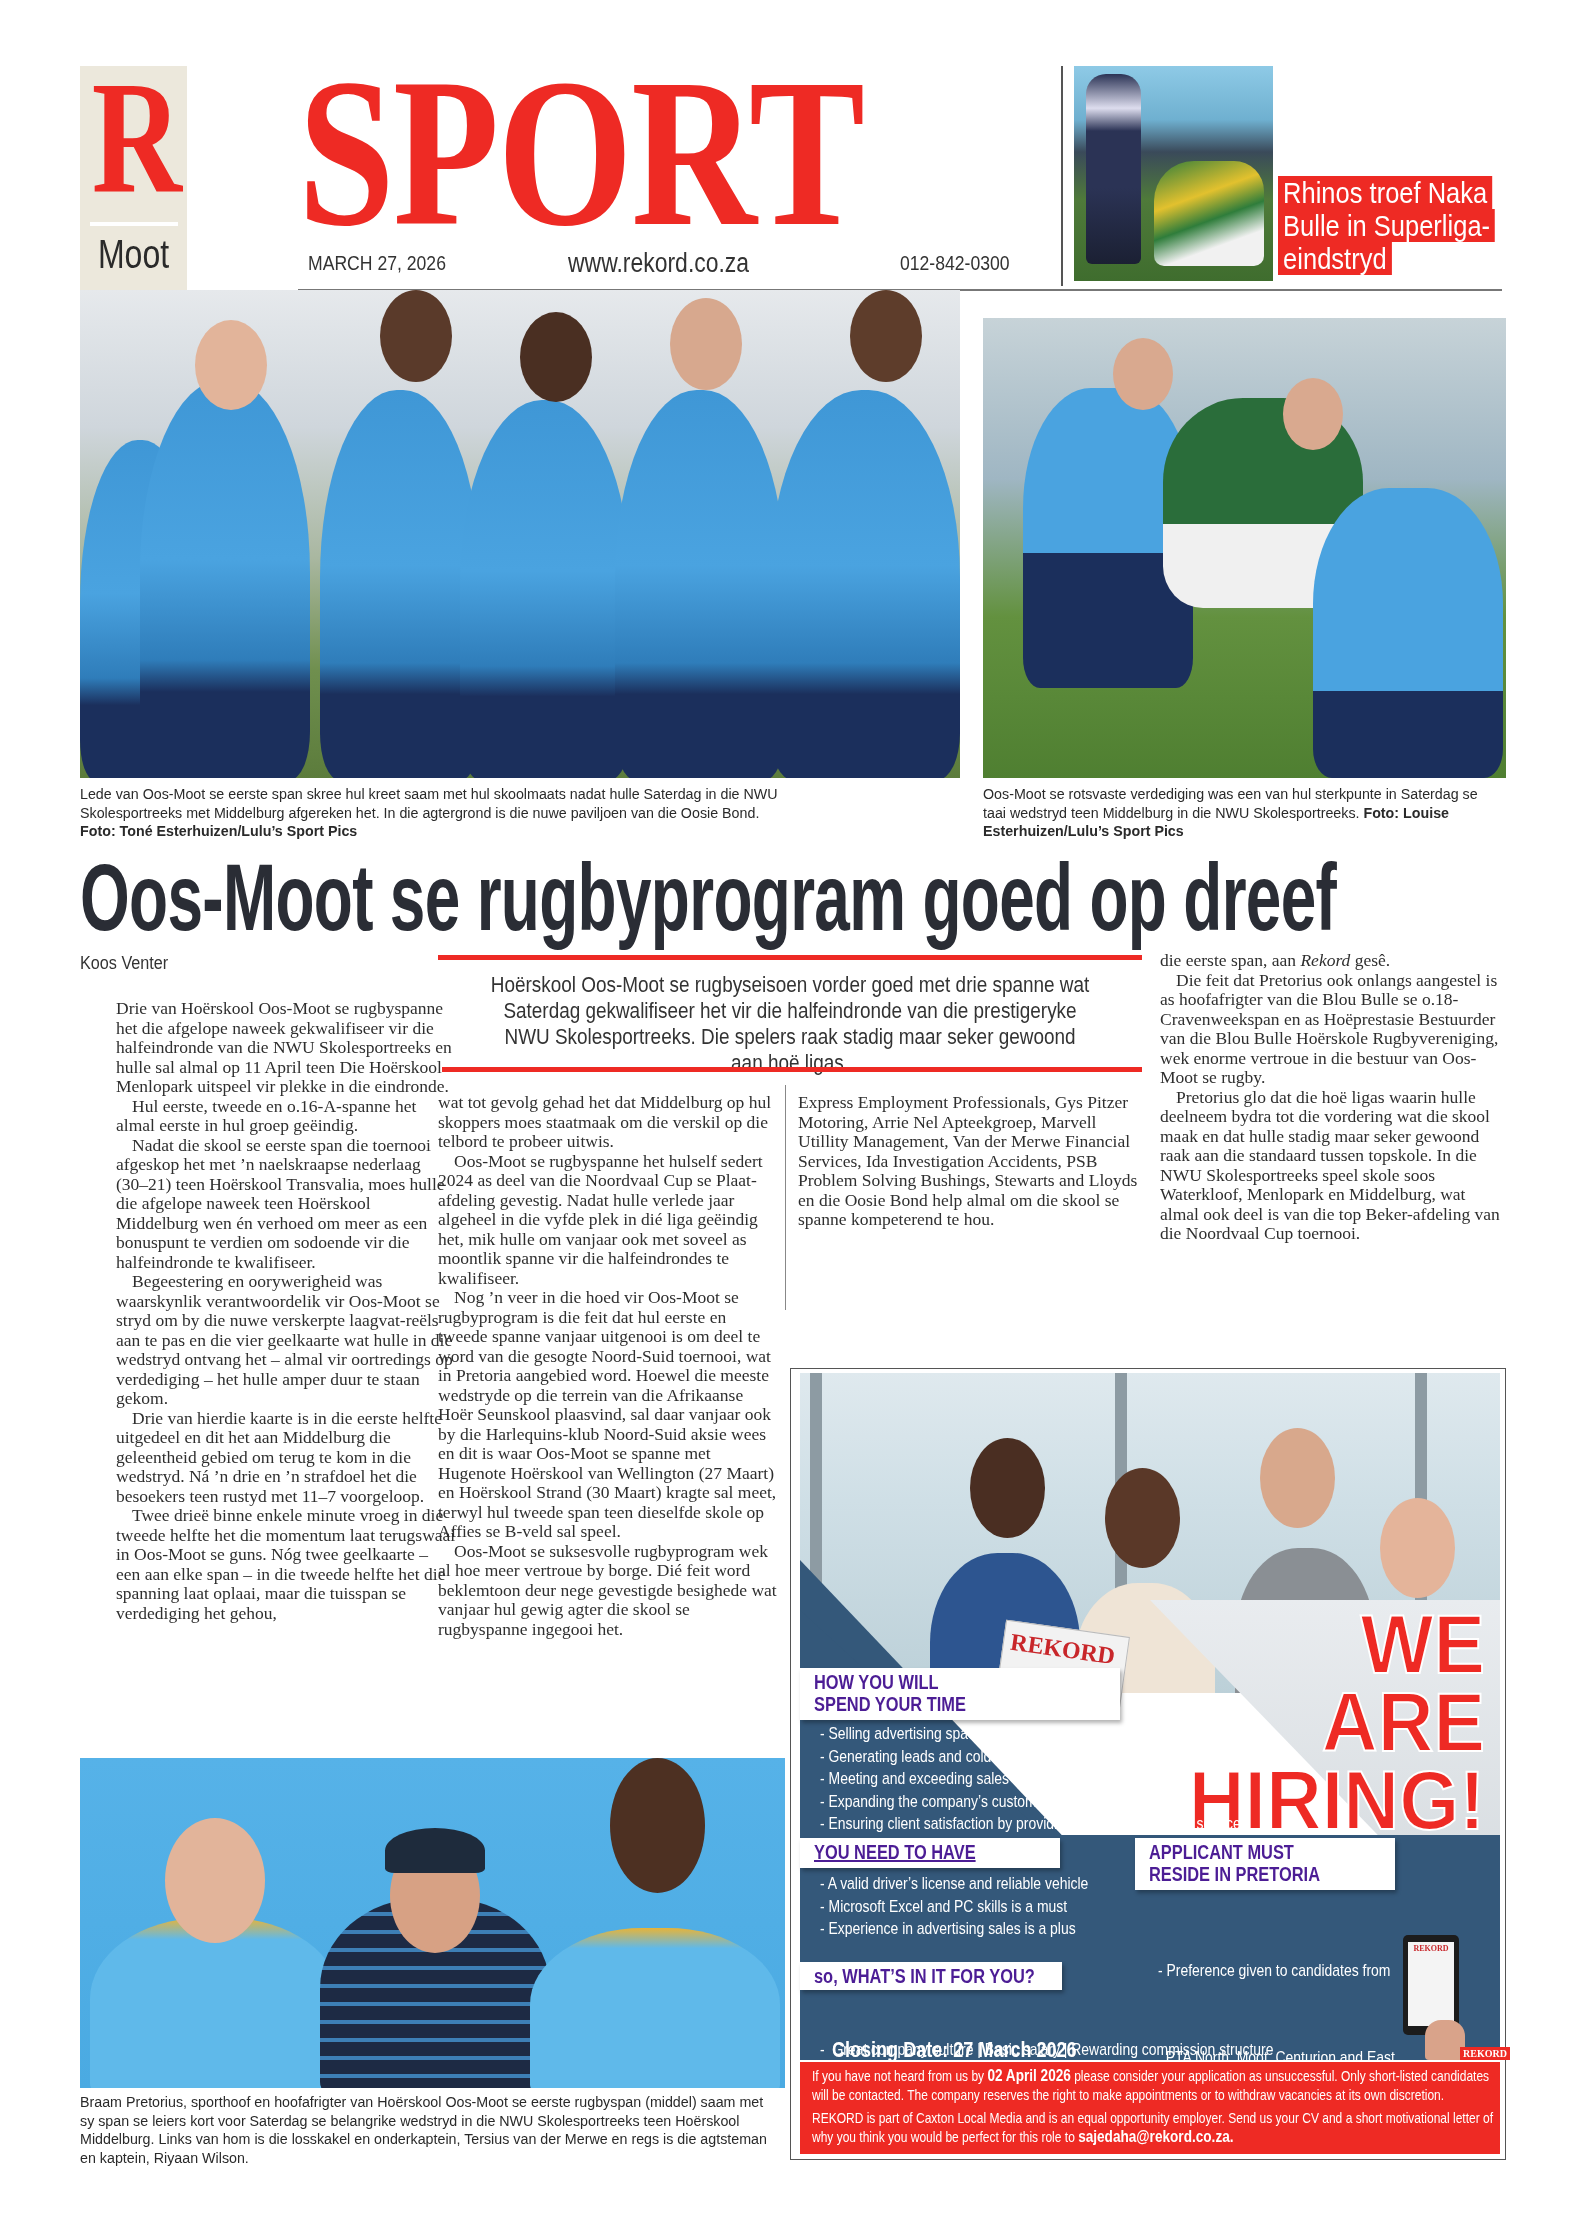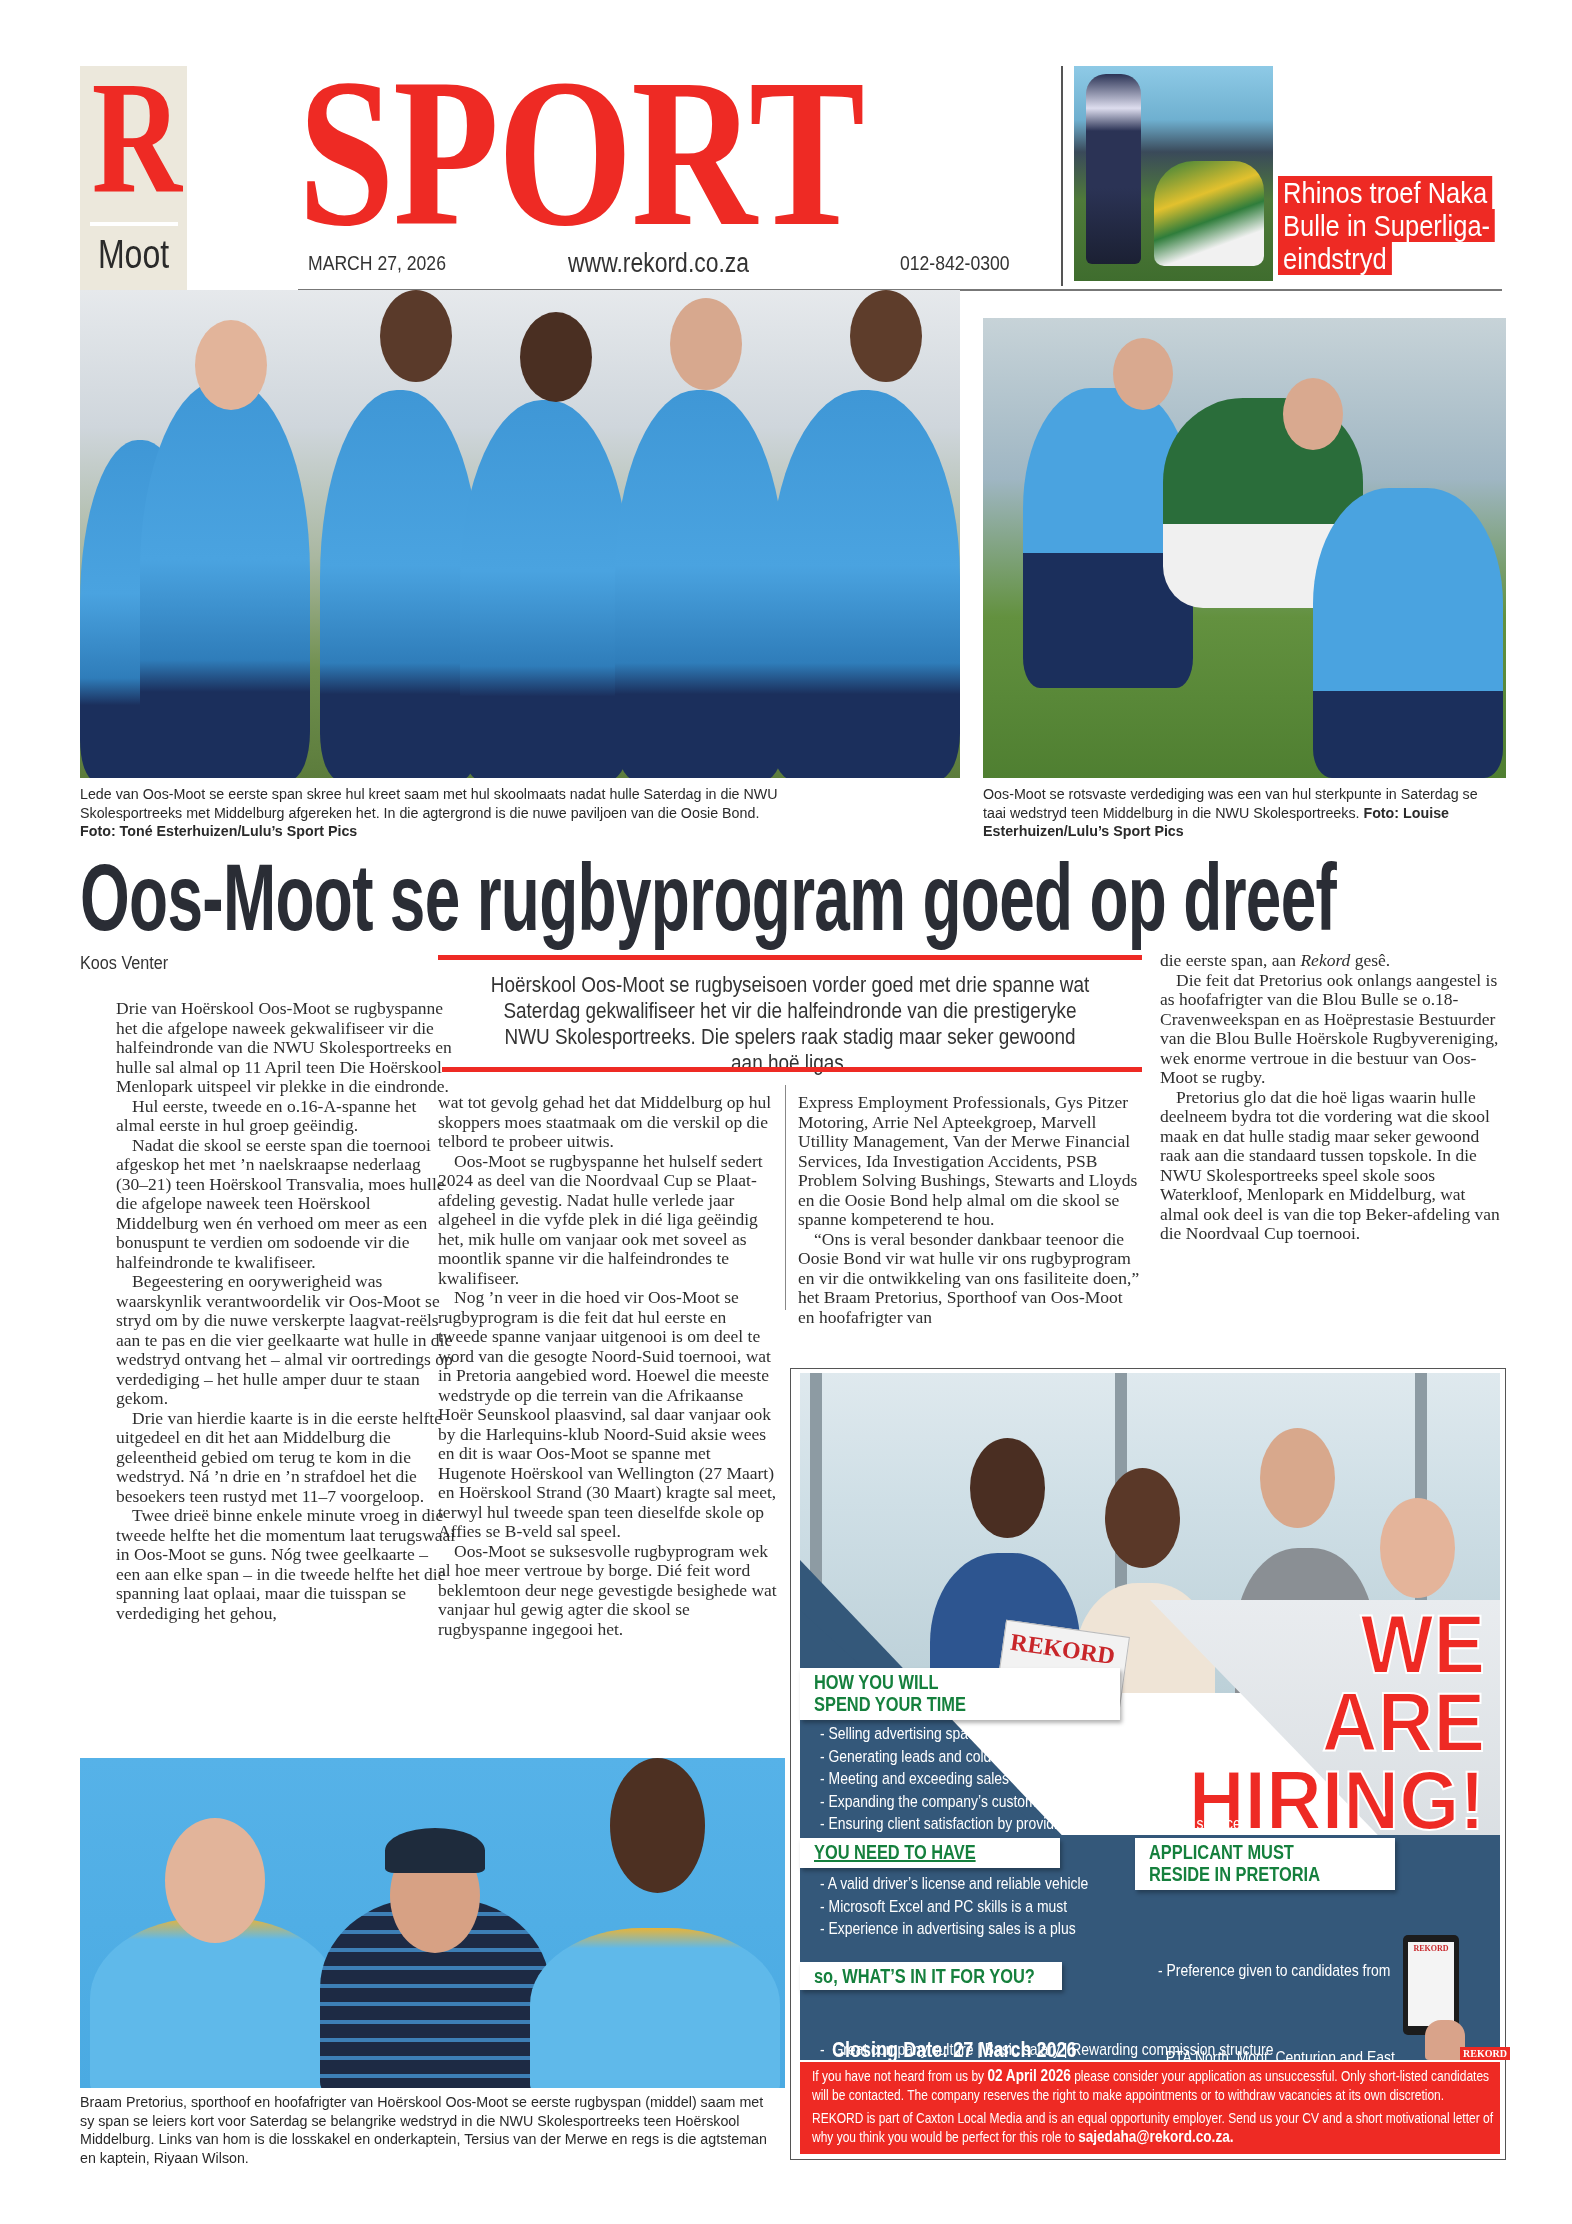--- a/index.html
+++ b/index.html
@@ -68,21 +68,21 @@
   .ad-photo { left: 800px; top: 1373px; width: 700px; height: 320px; background: linear-gradient(180deg, #dfe9ee 0%, #cfdfe6 40%, #bcd0d8 100%); overflow: hidden; }
   .ad-window-bar { position: absolute; top: 0; width: 12px; height: 320px; background: #8d9ba3; }
   .ad-person { position: absolute; border-radius: 45% 45% 10% 10%; }
   .ad-blue { left: 800px; top: 1560px; width: 700px; height: 500px; background: #34587a; clip-path: polygon(0 10%, 35% 55%, 100% 55%, 100% 100%, 0 100%); }
   .ad-blue2 { left: 800px; top: 1560px; width: 700px; height: 500px; background: #34587a; clip-path: polygon(0 0, 68% 100%, 0 100%); }
   .ad-rightpic { left: 1150px; top: 1600px; width: 350px; height: 260px; background: linear-gradient(180deg, #e9ecef 0%, #d9dee2 100%); clip-path: polygon(0 0, 100% 0, 100% 100%, 72% 100%); }
   .hiring { left: 1160px; top: 1605px; text-align: right; width: 325px; font-weight: bold; font-size: 84px; line-height: 78px; color: #ee2a24; -webkit-text-stroke: 2px #ffffff; transform: scaleX(0.92); transform-origin: right top; }
   .ad-paper { left: 1000px; top: 1628px; width: 125px; height: 80px; background: #f2f2f2; transform: rotate(8deg); border: 1px solid #bbb; }
   .ad-paper-title { left: 1010px; top: 1636px; font-family: "Liberation Serif", serif; font-weight: bold; font-size: 24px; color: #c8262a; transform: rotate(8deg); }
 
-  .ad-label { background: #ffffff; color: #15803d; font-weight: bold; font-size: 20px; line-height: 22px; padding: 3px 14px; box-shadow: 2px 3px 4px rgba(0,0,0,0.3); transform-origin: left top; }
+  .ad-label { background: #ffffff; color: #4c1d95; font-weight: bold; font-size: 20px; line-height: 22px; padding: 3px 14px; box-shadow: 2px 3px 4px rgba(0,0,0,0.3); transform-origin: left top; }
   .ad-label span { display: block; transform: scaleX(0.82); transform-origin: left; white-space: nowrap; }
   .lbl-spend { left: 800px; top: 1668px; width: 320px; height: 52px; }
   .lbl-need { left: 800px; top: 1838px; width: 260px; height: 30px; text-decoration: underline; }
   .lbl-reside { left: 1135px; top: 1838px; width: 260px; height: 52px; }
   .lbl-what { left: 800px; top: 1962px; width: 262px; height: 28px; }
 
   .ad-list { color: #ffffff; font-size: 17px; line-height: 22.5px; transform: scaleX(0.82); transform-origin: left top; white-space: nowrap; }
   .list-spend { left: 820px; top: 1723px; }
   .list-need { left: 820px; top: 1873px; }
   .list-reside { left: 1158px; top: 1898px; line-height: 29px; }
@@ -172,21 +172,20 @@
   <p class="ind">Twee drieë binne enkele minute vroeg in die tweede helfte het die momentum laat terugswaai in Oos-Moot se guns. Nóg twee geelkaarte – een aan elke span – in die tweede helfte het die spanning laat oplaai, maar die tuisspan se verdediging het gehou,</p>
 </div>
 <div class="abs col col-2">
   <p>wat tot gevolg gehad het dat Middelburg op hul skoppers moes staatmaak om die verskil op die telbord te probeer uitwis.</p>
   <p class="ind">Oos-Moot se rugbyspanne het hulself sedert 2024 as deel van die Noordvaal Cup se Plaat-afdeling gevestig. Nadat hulle verlede jaar algeheel in die vyfde plek in dié liga geëindig het, mik hulle om vanjaar ook met soveel as moontlik spanne vir die halfeindrondes te kwalifiseer.</p>
   <p class="ind">Nog ’n veer in die hoed vir Oos-Moot se rugbyprogram is die feit dat hul eerste en tweede spanne vanjaar uitgenooi is om deel te word van die gesogte Noord-Suid toernooi, wat in Pretoria aangebied word. Hoewel die meeste wedstryde op die terrein van die Afrikaanse Hoër Seunskool plaasvind, sal daar vanjaar ook by die Harlequins-klub Noord-Suid aksie wees en dit is waar Oos-Moot se spanne met Hugenote Hoërskool van Wellington (27 Maart) en Hoërskool Strand (30 Maart) kragte sal meet, terwyl hul tweede span teen dieselfde skole op Affies se B-veld sal speel.</p>
   <p class="ind">Oos-Moot se suksesvolle rugbyprogram wek al hoe meer vertroue by borge. Dié feit word beklemtoon deur nege gevestigde besighede wat vanjaar hul gewig agter die skool se rugbyspanne ingegooi het.</p>
 </div>
 <div class="abs col col-3">
   <p>Express Employment Professionals, Gys Pitzer Motoring, Arrie Nel Apteekgroep, Marvell Utillity Management, Van der Merwe Financial Services, Ida Investigation Accidents, PSB Problem Solving Bushings, Stewarts and Lloyds en die Oosie Bond help almal om die skool se spanne kompeterend te hou.</p>
-  <p class="ind">“Ons is veral besonder dankbaar teenoor die Oosie Bond vir wat hulle vir ons rugbyprogram en vir die ontwikkeling van ons fasiliteite doen,” het Braam Pretorius, Sporthoof van Oos-Moot en hoofafrigter van</p>
 </div>
 <div class="abs col col-4">
   <p><span>die eerste span, aan</span> <i>Rekord</i> <span>gesê.</span></p>
   <p class="ind">Die feit dat Pretorius ook onlangs aangestel is as hoofafrigter van die Blou Bulle se o.18-Cravenweekspan en as Hoëprestasie Bestuurder van die Blou Bulle Hoërskole Rugbyvereniging, wek enorme vertroue in die bestuur van Oos-Moot se rugby.</p>
   <p class="ind">Pretorius glo dat die hoë ligas waarin hulle deelneem bydra tot die vordering wat die skool maak en dat hulle stadig maar seker gewoond raak aan die standaard tussen topskole. In die NWU Skolesportreeks speel skole soos Waterkloof, Menlopark en Middelburg, wat almal ook deel is van die top Beker-afdeling van die Noordvaal Cup toernooi.</p>
 </div>
 <div class="abs col-divider"></div>
 
 <div class="abs photo photo-trio">
   <div class="trio-person" style="left:10px;top:160px;width:250px;height:180px;background:linear-gradient(180deg,#e6b43a 0%,#5fb9ea 12%,#5fb9ea 100%);"></div>

